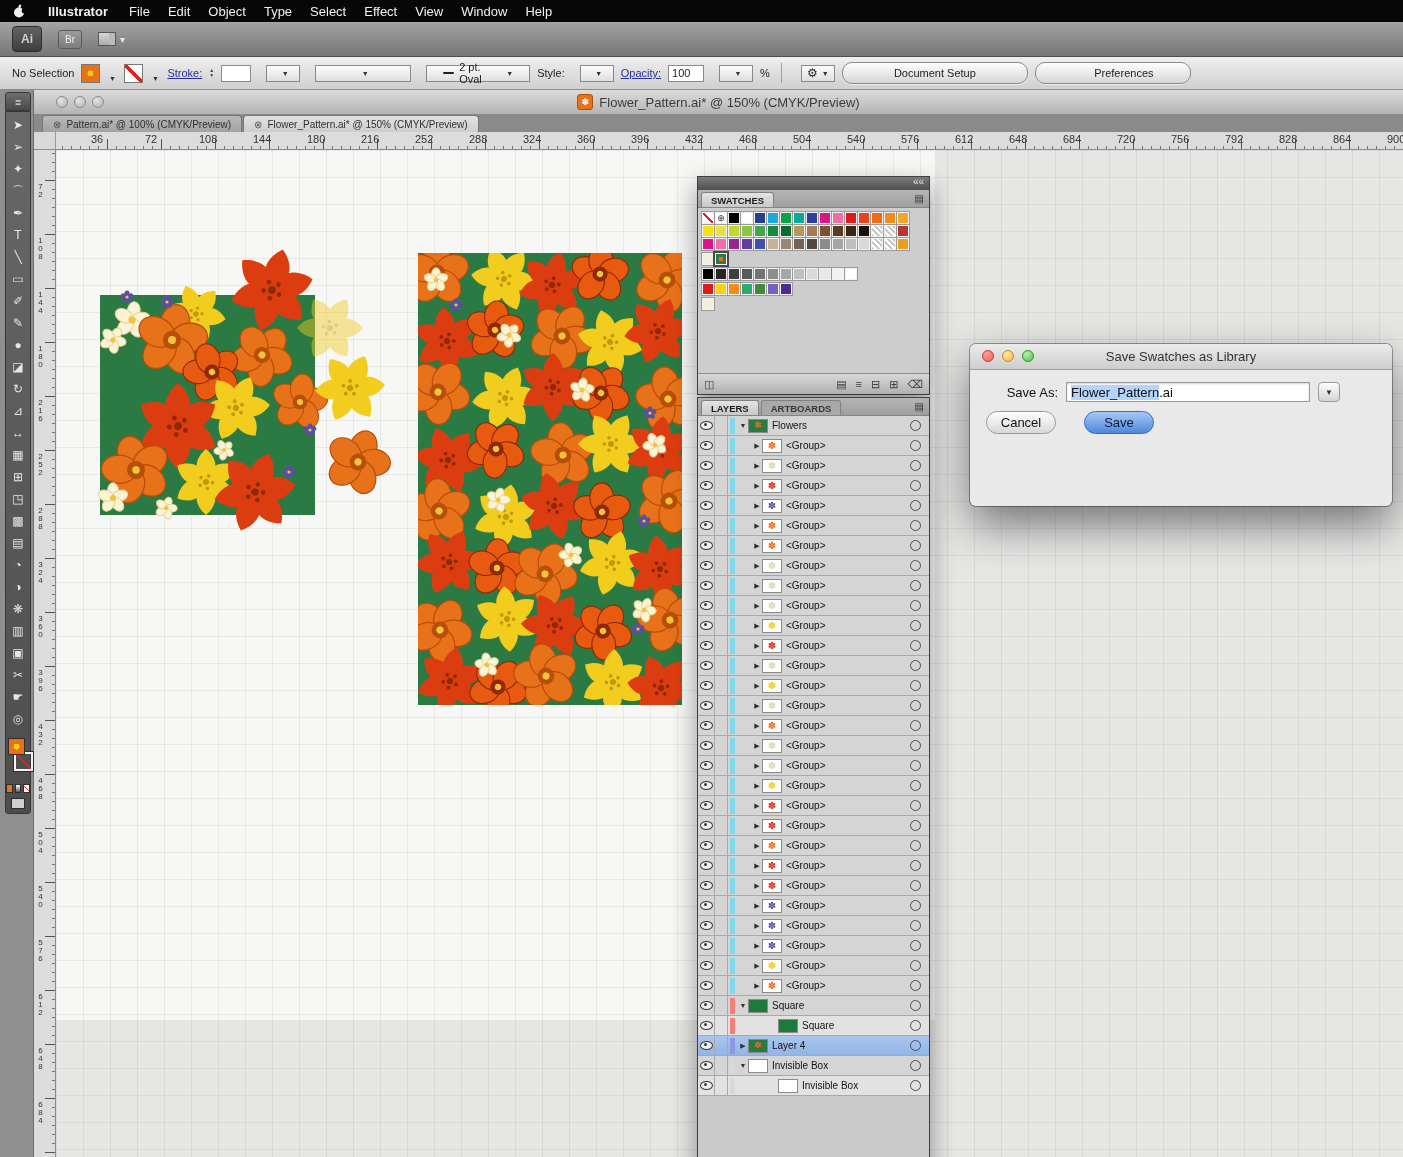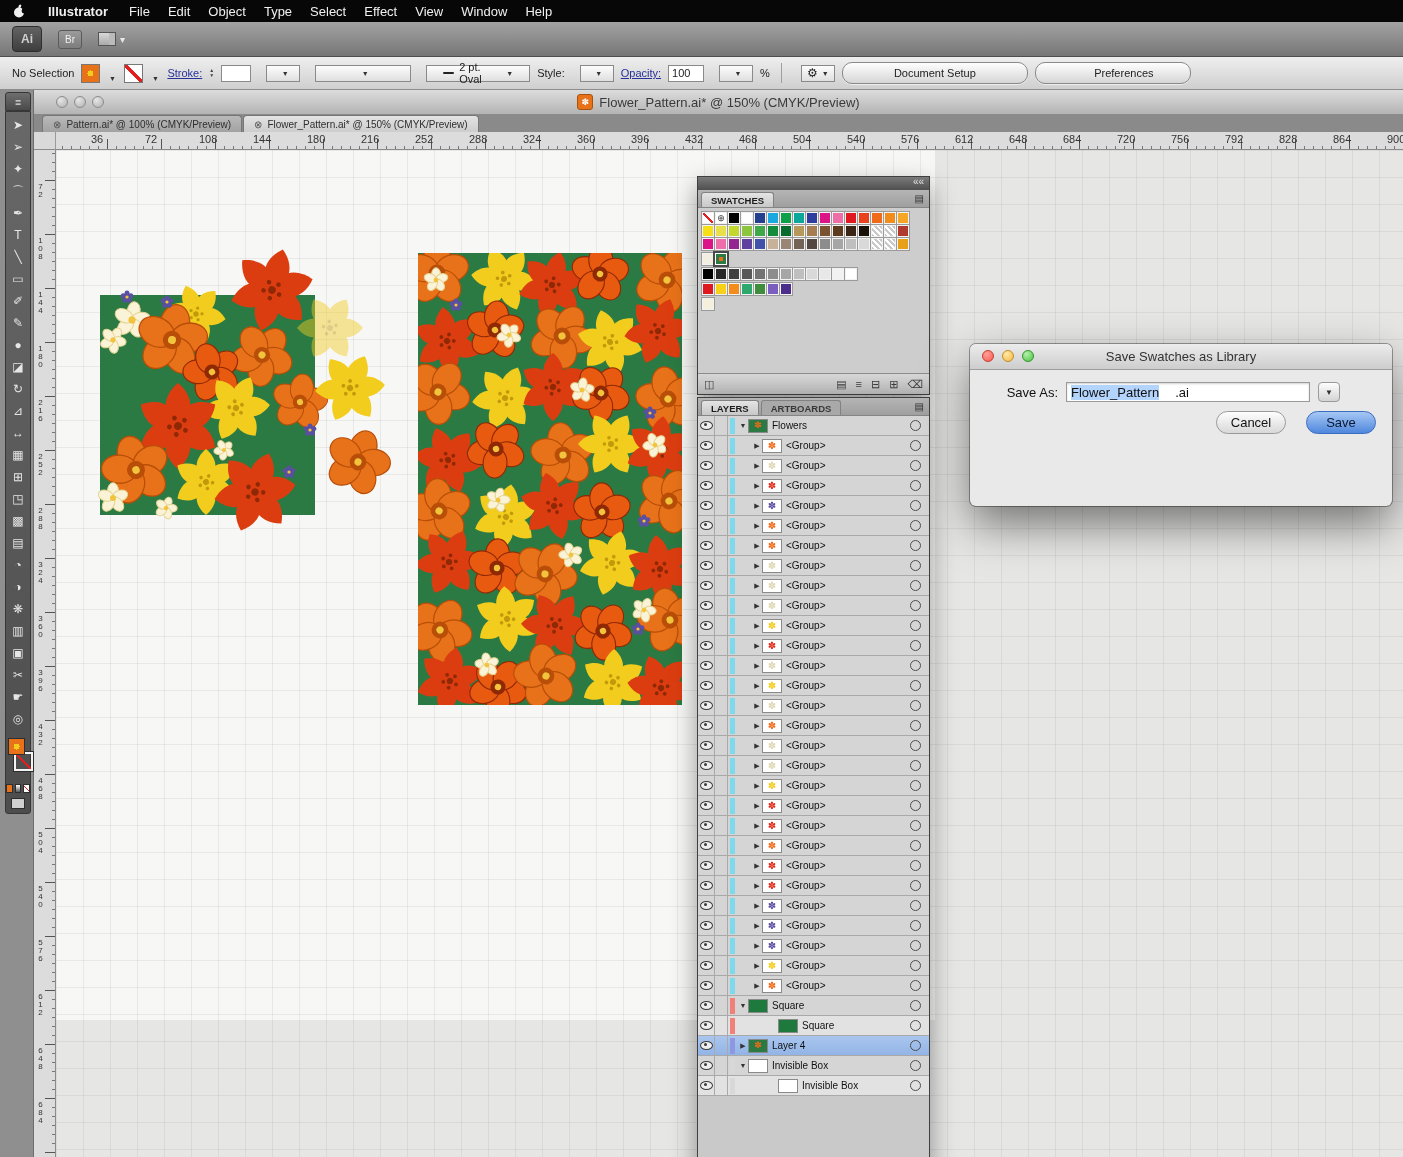--- a/index.html
+++ b/index.html
@@ -121,26 +121,26 @@
   .dialog{position:absolute;left:970px;top:344px;width:422px;height:162px;border-radius:6px;background:#e9e9e9;box-shadow:0 18px 45px rgba(0,0,0,.5),0 0 0 1px rgba(0,0,0,.35);}
   .dlg-titlebar{height:25px;border-radius:6px 6px 0 0;background:linear-gradient(#ececec,#cdcdcd);border-bottom:1px solid #9e9e9e;position:relative;}
   .tl{position:absolute;top:6px;width:12px;height:12px;border-radius:50%;box-sizing:border-box;}
   .tl.red{left:12px;background:radial-gradient(circle at 35% 30%,#ff9f9a,#f95a50);border:1px solid #c33e35;}
   .tl.yellow{left:32px;background:radial-gradient(circle at 35% 30%,#ffe9a8,#f6b73e);border:1px solid #c08f2c;}
   .tl.green{left:52px;background:radial-gradient(circle at 35% 30%,#b8efae,#47c53c);border:1px solid #35952c;}
   .dlg-title{position:absolute;left:0;right:0;top:5px;text-align:center;font-size:13px;color:#333;}
   .dlg-body{padding:12px 16px 0;font-size:13px;color:#111;}
   .dlg-row{display:flex;align-items:center;margin-bottom:9px;}
   .dlg-row label{width:72px;text-align:right;margin-right:8px;flex:0 0 auto;}
-  .dlg-field{width:244px;height:20px;background:#fff;border:1px solid #9a9a9a;box-shadow:inset 0 1px 2px rgba(0,0,0,.18);display:flex;align-items:center;padding:0 4px;font-size:13px;box-sizing:border-box;gap:16px;}
+  .dlg-field{width:244px;height:20px;background:#fff;border:1px solid #9a9a9a;box-shadow:inset 0 1px 2px rgba(0,0,0,.18);display:flex;align-items:center;padding:0 4px;font-size:13px;box-sizing:border-box;}
   .seltext{background:#b3d4fc;}
   .dlg-disclose{width:22px;height:20px;margin-left:8px;border:1px solid #9a9a9a;border-radius:4px;background:linear-gradient(#fdfdfd,#d4d4d4);display:flex;align-items:center;justify-content:center;font-size:8px;color:#333;box-sizing:border-box;}
   .dlg-popup{width:244px;height:20px;border:1px solid #9a9a9a;border-radius:4px;background:linear-gradient(#fdfdfd,#d2d2d2);display:flex;align-items:center;padding:0 4px;gap:6px;font-size:13px;box-sizing:border-box;}
   .pop-arrows{margin-left:auto;display:flex;flex-direction:column;font-size:5.5px;color:#333;line-height:5px;}
-  .dlg-buttons{display:flex;justify-content:flex-end;gap:20px;margin-top:1px;}
+  .dlg-buttons{display:flex;justify-content:flex-start;gap:28px;margin-top:1px;}
   .mac-btn{height:23px;min-width:70px;border:1px solid #9a9a9a;border-radius:12px;background:linear-gradient(#fefefe,#d8d8d8);font-size:13px;color:#111;font-family:"Liberation Sans",sans-serif;}
   .mac-btn.default{background:linear-gradient(#a7c8f4,#4f87dd);border-color:#3a6cc0;color:#0a1a33;}
 </style>
 </head>
 <body>
 
 <div id="root">
 
   <div class="menubar">
     <span class="apple">

